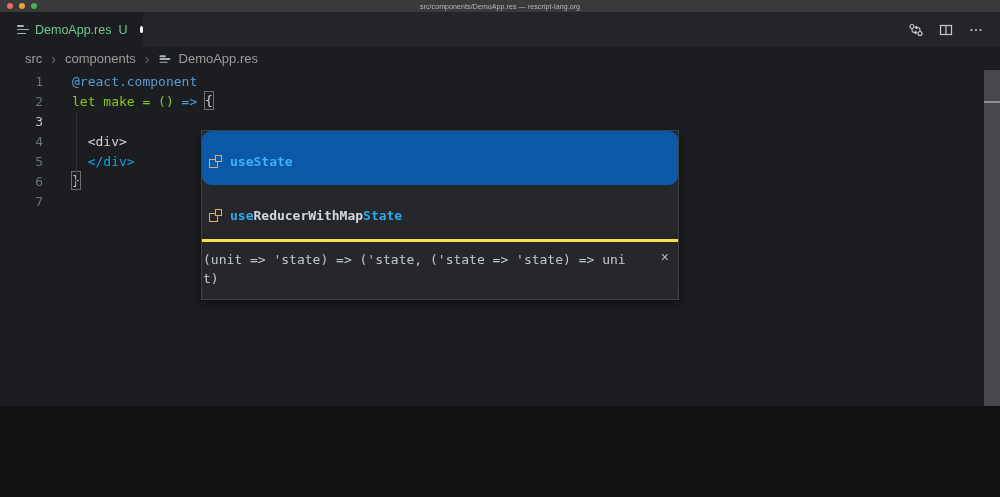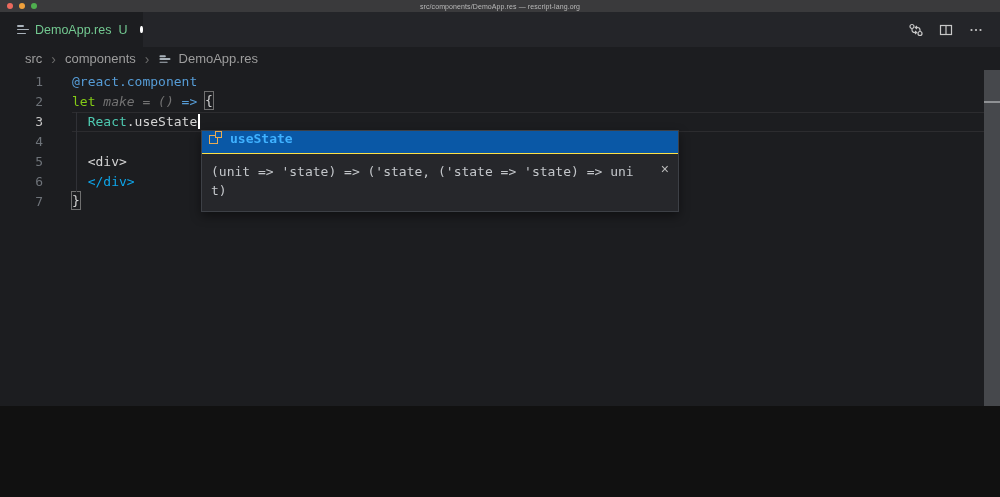--- a/index.html
+++ b/index.html
@@ -54,31 +54,31 @@
   .bracket-box{display:inline-block; height:17px; line-height:17px; outline:1px solid #6f6f6f; vertical-align:text-bottom;}
   .caret{display:inline-block; width:2px; height:15px; background:#fff; vertical-align:text-bottom; margin-left:1px;}
   .indent-guide{position:absolute; left:32px; top:40px; width:1px; height:80px; background:#303136;}
   
   .suggest{
     position:absolute; left:201px; top:130px; width:478px; z-index:20;
     background:var(--bg-popup,#26272b); border:1px solid #3d4046; box-sizing:border-box;
     font-family:"DejaVu Sans Mono", monospace; font-size:13px;
     box-shadow:0 4px 10px rgba(0,0,0,.45);
   }
-  .sg-row{height:22px; display:flex; align-items:flex-start; gap:7px; padding:0 6px; font-weight:bold; cursor:default;}
+  .sg-row{height:22px; display:flex; align-items:flex-end; gap:7px; padding:16px 6px; font-weight:bold; cursor:default;border-radius:9px;}
   .sg-row.selected{background:var(--selection-blue,#0a58a6);}
   .sg-row .seg{color:#d5d9de;}
   .sg-row .seg.match{color:var(--match-blue,#2aabee);}
   .sg-row.selected .seg.match{color:var(--selected-match-blue,#3fb1ff);}
   .suggest-icon{position:relative; width:15px; height:14px; flex:0 0 15px;}
   .suggest-icon .big{position:absolute; left:1px; bottom:1px; width:7px; height:7px; border:1.5px solid var(--icon-orange,#e8ab53); box-sizing:content-box;}
   .suggest-icon .sm{position:absolute; right:1px; top:0; width:5px; height:5px; border:1.5px solid var(--icon-orange,#e8ab53); background:var(--bg-popup,#26272b);}
   .sg-row.selected .suggest-icon .sm{background:var(--selection-blue,#0a58a6);}
   .suggest-doc{
-    position:relative; border-top:1px solid #fde047; padding:8px 30px 11px 9px;
+    position:relative; border-top:3px solid #fde047; padding:8px 30px 11px 1px;
     color:#c3c6ca; line-height:19px; font-weight:normal;
   }
   .doc-close{position:absolute; right:9px; top:6px; color:#bcbcbc; font-size:14px; cursor:pointer; font-family:"Liberation Sans",sans-serif;}
   
   .scrollbar{position:absolute; right:0; top:70px; width:16px; height:337px; background:#46484c;}
   .scroll-mark{position:absolute; left:0; top:31px; width:100%; height:2px; background:#8f9194;}
 </style>
 </head>
 <body>
 
@@ -150,38 +150,44 @@
         <div class="ln">2</div>
         <div class="ln active">3</div>
         <div class="ln">4</div>
         <div class="ln">5</div>
         <div class="ln">6</div>
         <div class="ln">7</div>
       </div>
     <div class="code">
       <div class="indent-guide"></div>
     <div class="cl"><span style="color: rgb(86, 156, 214); text-align: center;">@react.component</span></div>
-        <div class="cl"><span style="color: #84cc16;">let</span><span style="color: #737373; font-style: italic;"> make = () </span><span style="color: rgb(86, 156, 214);">=&gt;</span><span style="color: rgb(212, 212, 212);"> </span><span class="bracket-box" style="color: rgb(212, 212, 212);">{</span></div>
-        <div class="cl active"><span style="color: rgb(212, 212, 212);">  </span><span style="color: rgb(78, 201, 176);">React</span><span style="color: rgb(212, 212, 212);">.useState</span><span class="caret"></span></div>
+        <div class="cl"><span style="color: #84cc16;">let</span><span style="color: #84cc16;"> make = () </span><span style="color: rgb(86, 156, 214);">=&gt;</span><span style="color: rgb(212, 212, 212);"> </span><span class="bracket-box" style="color: rgb(212, 212, 212);">{</span></div>
         <div class="cl"></div>
         <div class="cl"><span style="color: rgb(212, 212, 212);">  &lt;div&gt;</span></div>
         <div class="cl"><span style="color: #0ea5e9;">  &lt;/div&gt;</span></div>
         <div class="cl"><span class="bracket-box" style="color: rgb(212, 212, 212);">}</span></div>
       </div>
   </div>
 
   <div class="suggest">
     <div class="sg-list">
         <div class="sg-row selected">
           <span class="suggest-icon">
             <i class="big"></i>
             <i class="sm"></i>
           </span>
           <span><span class="seg match">useState</span></span>
         </div>
+        <div class="sg-row">
+          <span class="suggest-icon">
+            <i class="big"></i>
+            <i class="sm"></i>
+          </span>
+          <span><span class="seg match">use</span><span class="seg">ReducerWithMap</span><span class="seg match">State</span></span>
+        </div>
       </div>
     <div class="suggest-doc">
       <div>(unit =&gt; 'state) =&gt; ('state, ('state =&gt; 'state) =&gt; uni</div>
       <div>t)</div>
       <span class="doc-close">×</span>
     </div>
   </div>
 
   <div class="scrollbar">
     <div class="scroll-mark"></div>

